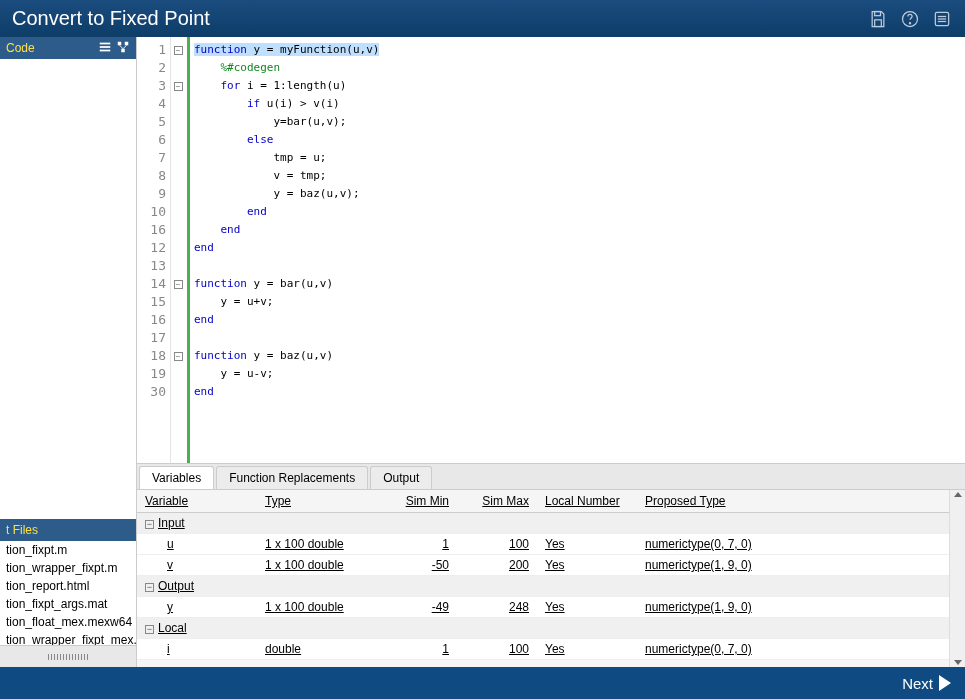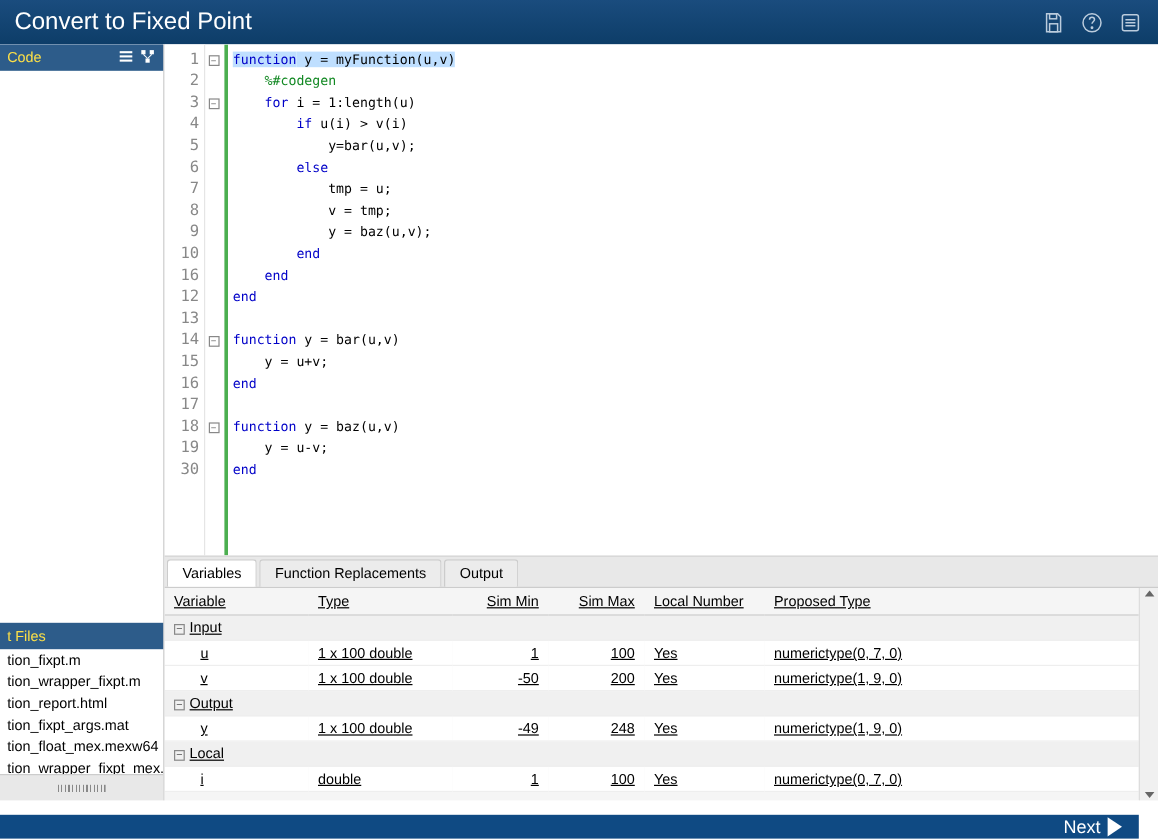--- a/index.html
+++ b/index.html
@@ -61,21 +61,21 @@
 .col-min { width: 80px; text-align: right; }
 .col-max { width: 80px; text-align: right; }
 .col-whole { width: 100px; }
 .col-prop { }
 .vars-scroll { width: 16px; background: #f0f0f0; border-left: 1px solid #ddd; display: flex; flex-direction: column; align-items: center; padding: 2px 0; }
 .vars-scroll .arr { width: 0; height: 0; border-left: 4px solid transparent; border-right: 4px solid transparent; }
 .vars-scroll .arr.up { border-bottom: 5px solid #666; }
 .vars-scroll .arr.down { border-top: 5px solid #666; margin-top: auto; }
 
 
-.footer { position: absolute; bottom: 0; left: 0; right: 16px; height: 20px; background: #0f4a83; display: flex; align-items: center; justify-content: flex-end; padding: 0 14px; }
+.footer { position: absolute; bottom: 0; left: 0; right: 0; height: 32px; background: #0f4a83; display: flex; align-items: center; justify-content: flex-end; padding: 0 14px; }
 .next-btn { color: #fff; font-size: 15px; display: flex; align-items: center; gap: 6px; cursor: pointer; }
 .next-arrow { width: 0; height: 0; border-top: 8px solid transparent; border-bottom: 8px solid transparent; border-left: 12px solid #fff; }
 </style>
 </head>
 <body>
 
 <div class="topbar">
   <div class="topbar-title">Convert to Fixed Point</div>
   <div class="topbar-spacer"></div>
   <div class="topbar-icons">

